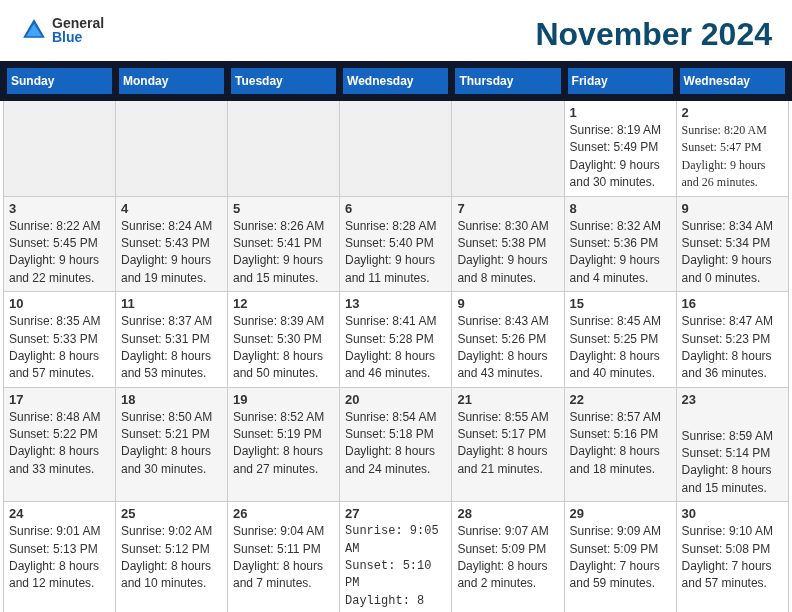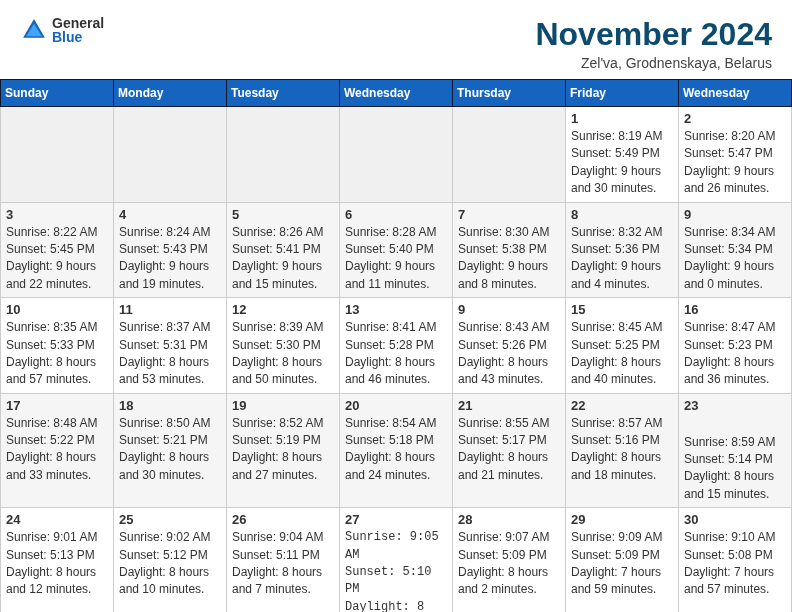--- a/index.html
+++ b/index.html
@@ -19,21 +19,21 @@
     
     .calendar { width: 100%; border-collapse: collapse; margin: 0; }
     
     .calendar thead tr th {
       background: #1565c0;
       color: #fff;
       font-size: 12px;
       font-weight: bold;
       padding: 6px 4px;
       text-align: left;
-      border: 1px solid #0f172a;
+      border: 7px solid #0f172a;
     }
     
     .calendar tbody tr td {
       border: 1px solid #ccc;
       vertical-align: top;
       padding: 4px 5px;
       width: 113px;
       min-height: 80px;
       font-size: 10px;
       color: #333;
@@ -76,21 +76,20 @@
       <polygon points="18,4 32,28 4,28" fill="#1565c0"></polygon>
       <polygon points="18,10 28,26 8,26" fill="#42a5f5"></polygon>
     </svg>
     <div class="logo-text">
       <span class="logo-general">General</span>
       <span class="logo-blue">Blue</span>
     </div>
   </div>
   <div class="title-block">
     <div class="month-title">November 2024</div>
-    <div class="location">Zel'va, Grodnenskaya, Belarus</div>
   </div>
 </div>
 
 <table class="calendar">
   <thead>
     <tr>
     <th>Sunday</th>
         <th>Monday</th>
         <th>Tuesday</th>
         <th>Wednesday</th>
@@ -107,21 +106,21 @@
         <td class="empty"></td>
         <td class="empty"></td>
         <td>
           <span class="day-num">1</span>
           <div class="day-detail" style="white-space: pre-line;">Sunrise: 8:19 AM
 Sunset: 5:49 PM
 Daylight: 9 hours and 30 minutes.</div>
         </td>
         <td>
           <span class="day-num">2</span>
-          <div class="day-detail" style="white-space: pre-line;">Sunrise: 8:20 AM
+          <div class="day-detail" style="white-space: pre-line; font-family: Liberation Serif, serif;">Sunrise: 8:20 AM
 Sunset: 5:47 PM
 Daylight: 9 hours and 26 minutes.</div>
         </td>
       </tr>
       <tr>
         <td>
           <span class="day-num">3</span>
           <div class="day-detail" style="white-space: pre-line;">Sunrise: 8:22 AM
 Sunset: 5:45 PM
 Daylight: 9 hours and 22 minutes.</div>

